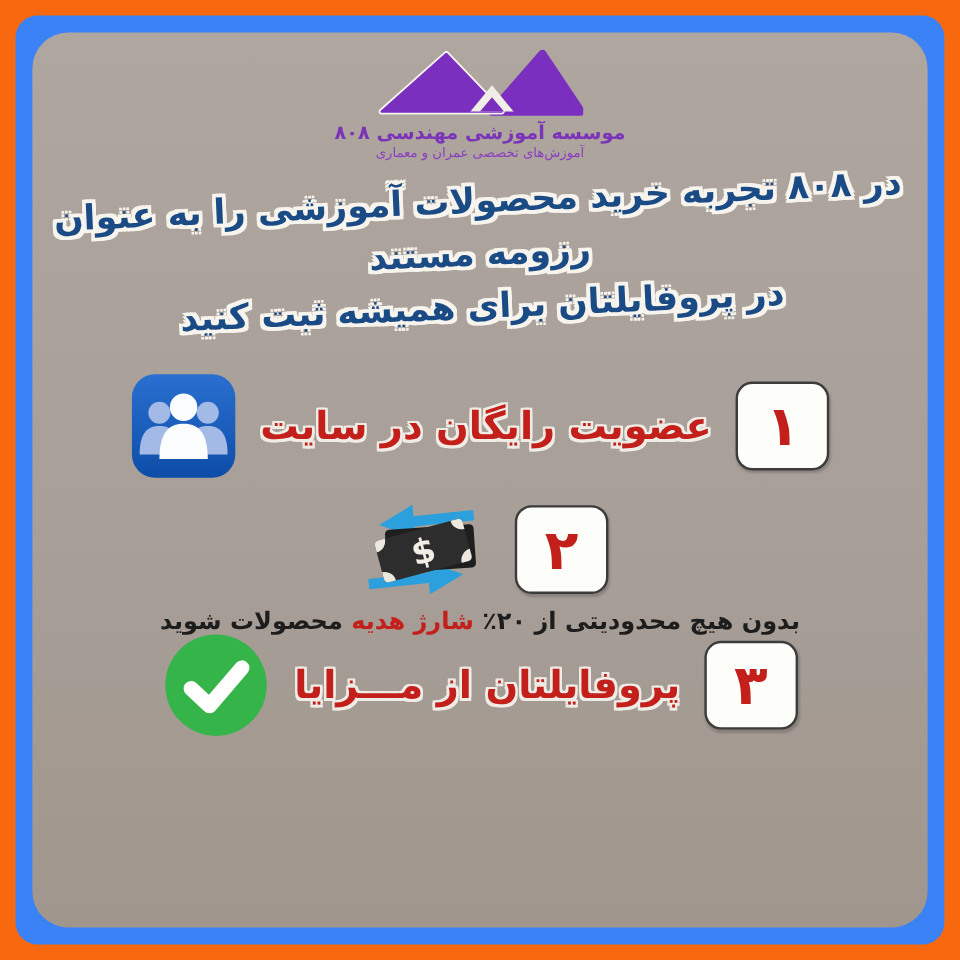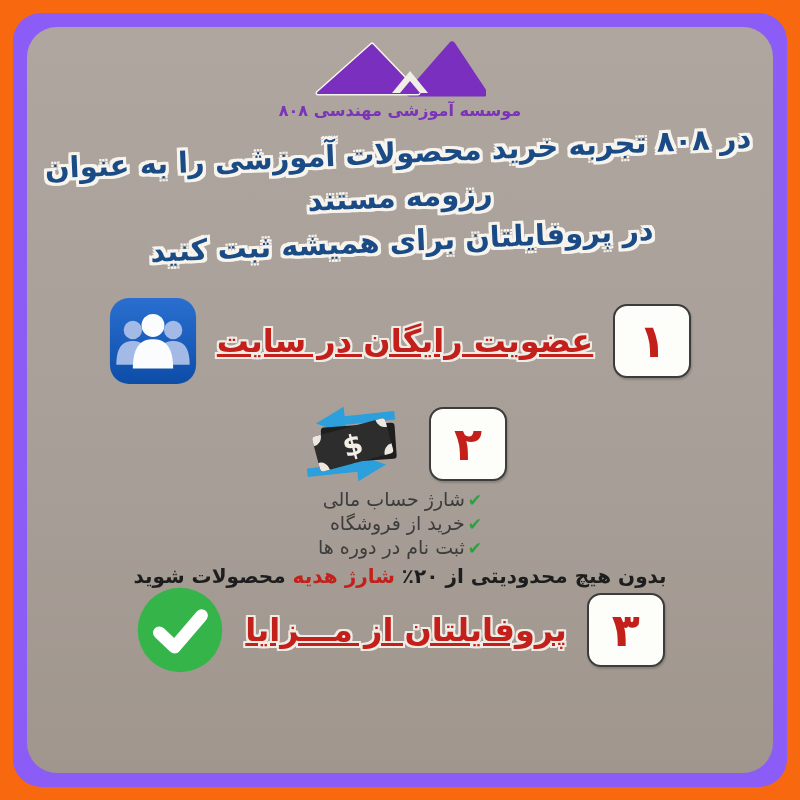--- a/index.html
+++ b/index.html
@@ -5,21 +5,21 @@
   html,body{margin:0;padding:0;}
   body{
     width:800px;height:800px;
     font-family:"DejaVu Sans",sans-serif;
     background:#f8690f;
     overflow:hidden;
   }
   .frame{width:800px;height:800px;box-sizing:border-box;padding:13px;}
   .white-frame{
     width:100%;height:100%;box-sizing:border-box;
-    background:#8b5cf6;border-radius:28px;padding:14px;
+    background:#3b82f6;border-radius:18px;padding:14px;
   }
   .panel{
     width:100%;height:100%;box-sizing:border-box;
     background:linear-gradient(180deg,#aea69f 0%,#a89f98 55%,#a0968e 100%);
     border-radius:30px;
     direction:rtl;text-align:center;
     padding:14px 18px 0;overflow:hidden;position:relative;
   }
   
   .logo-name{color:#7b33b8;font-weight:bold;font-size:16px;line-height:20px;}
@@ -47,21 +47,20 @@
     color:#c3201c;font-size:46px;font-weight:bold;line-height:1;
     box-shadow:1px 2px 2px rgba(0,0,0,.18);
   }
   .step-title{
     color:#c3201c;font-weight:bold;font-size:32px;white-space:nowrap;
     text-shadow:
       -2px -2px 0 #efece6, 2px -2px 0 #efece6,
       -2px  2px 0 #efece6, 2px  2px 0 #efece6,
       -2px  0   0 #efece6, 2px  0   0 #efece6,
        0   -2px 0 #efece6, 0    2px 0 #efece6;
-    text-decoration: underline;
   }
   .step-icon{flex:0 0 auto;display:block;}
   
   .intro{margin-top:0;font-size:19px;line-height:24px;color:#3c3c3c;}
   .check-list{display:inline-block;text-align:right;margin-top:1px;}
   .check-item{font-size:19px;line-height:23px;color:#3c3c3c;}
   .check{color:#2aa33e;font-size:17px;margin-left:3px;}
   .note{margin-top:3px;font-size:20px;line-height:26px;font-weight:bold;color:#1d1d1d;}
   .note .hl{color:#c3201c;}
   
@@ -78,20 +77,21 @@
       
       <div>
         <svg width="172" height="56" viewBox="0 0 172 56">
           <polygon points="96,52 138,4 170,52" fill="#7b2fbe" stroke="#7b2fbe" stroke-width="7" stroke-linejoin="round"></polygon>
           <polygon points="4,52 58,4 104,52" fill="#7b2fbe" stroke="#f7f4ee" stroke-width="5" stroke-linejoin="round"></polygon>
           <polygon points="4,52 58,4 104,52" fill="#7b2fbe" stroke="#7b2fbe" stroke-width="2" stroke-linejoin="round"></polygon>
           <polygon points="78,52 96,30 114,52" fill="#f1ede7"></polygon>
           <polygon points="86,52 96,40 106,52" fill="#7b2fbe"></polygon>
         </svg>
         <div class="logo-name">موسسه آموزشی مهندسی ۸۰۸</div>
+        <div class="logo-tagline">آموزش‌های تخصصی عمران و معماری</div>
       </div>
 
       
       <div class="header">
         <div>در ۸۰۸ تجربه خرید محصولات آموزشی را به عنوان رزومه مستند</div>
         <div>در پروفایلتان برای همیشه ثبت کنید</div>
       </div>
 
       
       <div class="step-row step1">
@@ -139,25 +139,20 @@
                 <circle cx="112" cy="30" r="11"></circle>
               <circle cx="24" cy="72" r="11"></circle>
                 <circle cx="112" cy="72" r="11"></circle>
             </g>
             <text x="68" y="63" font-size="33" font-weight="bold" fill="#f2ede5" text-anchor="middle" font-family="DejaVu Sans, sans-serif">$</text>
           </g>
         </svg>
       </div>
 
 
-      <div class="check-list">
-        <div class="check-item"><span class="check">✔</span><span>شارژ حساب مالی</span></div>
-        <div class="check-item"><span class="check">✔</span><span>خرید از فروشگاه</span></div>
-        <div class="check-item"><span class="check">✔</span><span>ثبت نام در دوره ها</span></div>
-      </div>
 
       <div class="note"><span>بدون هیچ محدودیتی از ۲۰٪ </span><span class="hl">شارژ هدیه</span><span> محصولات شوید</span></div>
 
       
       <div class="step-row step3">
         <div class="badge">۳</div>
         <div class="step-title">پروفایلتان از مـــزایا</div>
         <svg class="step-icon" width="90" height="90" viewBox="0 0 100 100">
           <circle cx="50" cy="50" r="47" fill="#35b44a"></circle>
           <path d="M27,53 L44,69 L74,34" stroke="#ffffff" stroke-width="14" fill="none" stroke-linecap="round" stroke-linejoin="round"></path>

